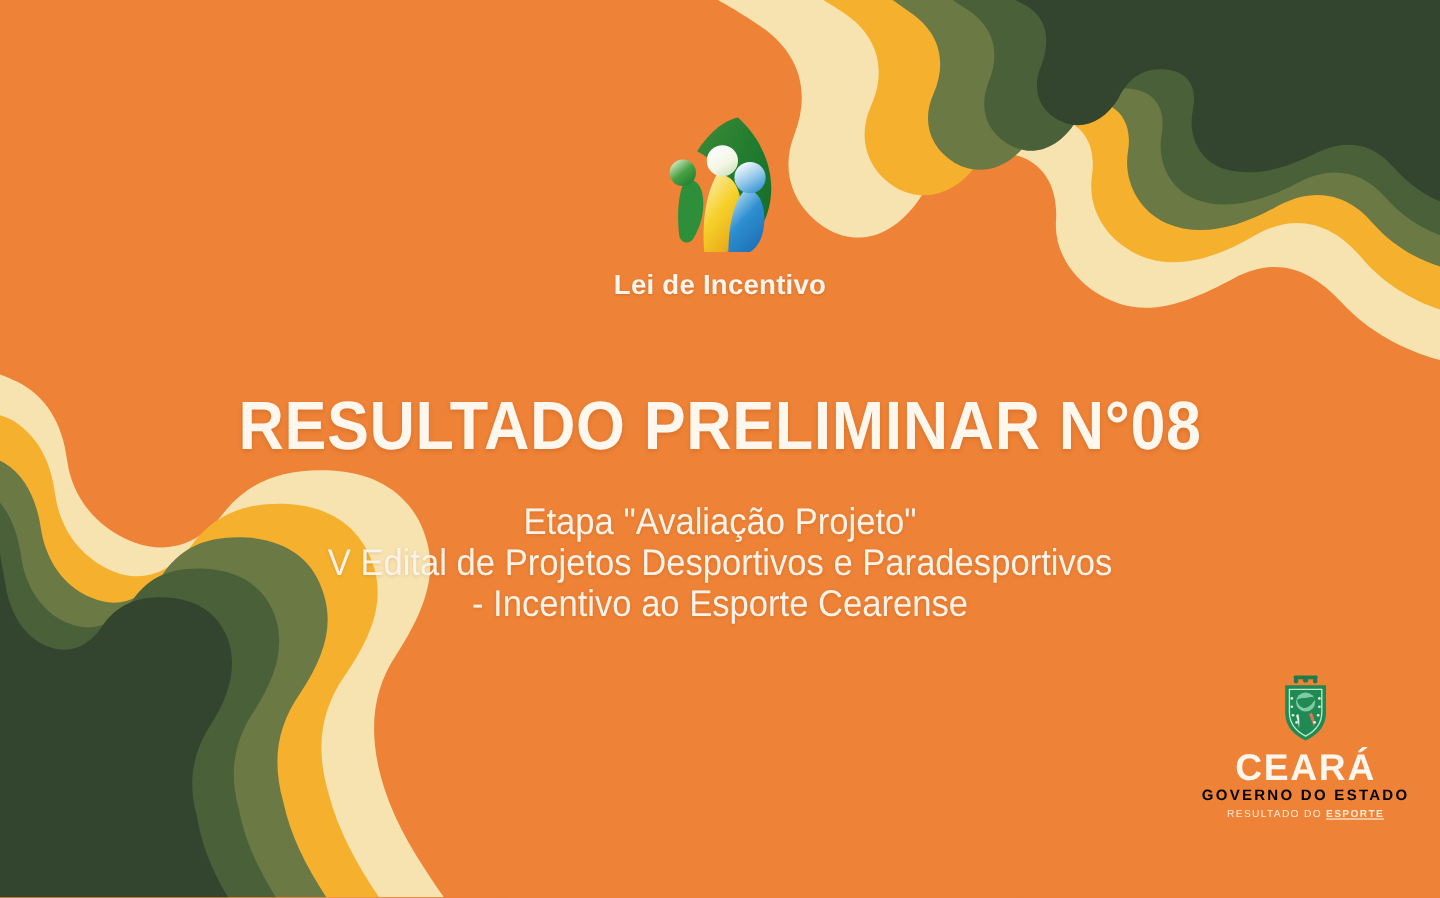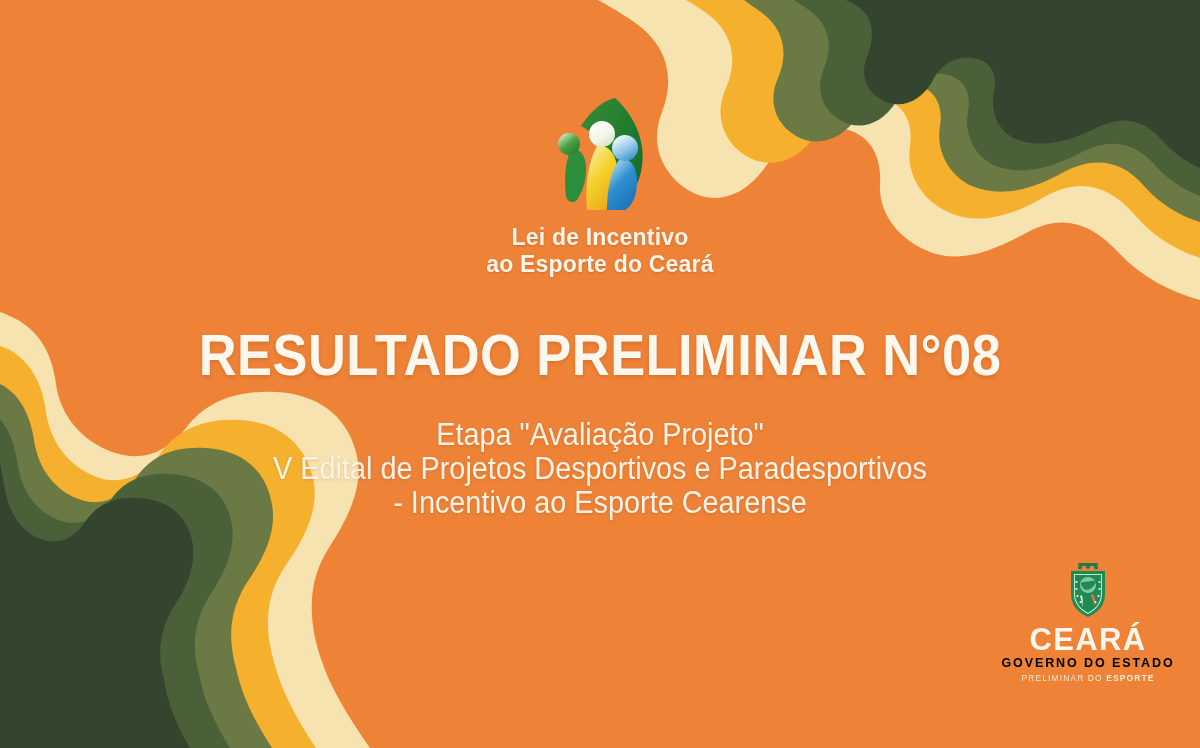--- a/index.html
+++ b/index.html
@@ -107,21 +107,21 @@
     letter-spacing:1.9px;
     margin-top:1px;
   }
   .gov-dept {
     color:#FAEAD6;
     font-size:8.5px;
     line-height:11px;
     letter-spacing:1.1px;
     margin-top:2px;
   }
-  .gov-dept b { font-weight:bold; }
+  .gov-dept b { font-weight:bold;text-decoration:underline; }
 </style>
 </head>
 <body>
 
 <div id="poster">
 
   <svg class="deco-layer" viewBox="0 0 1200 748" width="1200" height="748" preserveAspectRatio="none">
 
     <g>
       <path fill="#F7E3B0" d="M1200,0 L1200,300
@@ -281,21 +281,20 @@
         <path fill="url(#yelG)" d="M56,54 C66,52 74,60 76,74 C79,92 74,110 64,118
              L46,118 C44,98 46,72 56,54 Z"></path>
         <circle cx="61" cy="42" r="13" fill="url(#whtBall)"></circle>
 
         <path fill="url(#bluG)" d="M80,66 C90,66 96,76 96,90 C96,104 91,114 84,118
              L66,118 C66,98 70,76 80,66 Z"></path>
         <circle cx="84" cy="56" r="13" fill="url(#bluBall)"></circle>
       </svg>
       <div class="logo-text">
         <div>Lei de Incentivo</div>
-        <div>ao Esporte do Ceará</div>
       </div>
     </div>
 
     <div class="headline">RESULTADO PRELIMINAR N°08</div>
 
     <div class="subtitle">
       <div>Etapa "Avaliação Projeto"</div>
       <div>V Edital de Projetos Desportivos e Paradesportivos</div>
       <div>- Incentivo ao Esporte Cearense</div>
     </div>
@@ -325,17 +324,17 @@
           <circle cx="15.5" cy="34" r="1.1"></circle>
           <circle cx="18.5" cy="40" r="1.1"></circle>
           <circle cx="37.5" cy="20" r="1.1"></circle>
           <circle cx="37.5" cy="27" r="1.1"></circle>
           <circle cx="36.5" cy="34" r="1.1"></circle>
           <circle cx="33.5" cy="40" r="1.1"></circle>
         </g>
       </svg>
       <div class="gov-name">CEARÁ</div>
       <div class="gov-sub">GOVERNO DO ESTADO</div>
-      <div class="gov-dept"><span>PRELIMINAR DO </span><b>ESPORTE</b></div>
+      <div class="gov-dept"><span>RESULTADO DO </span><b>ESPORTE</b></div>
     </div>
 
   </div>
 </div>
 
 </body></html>

